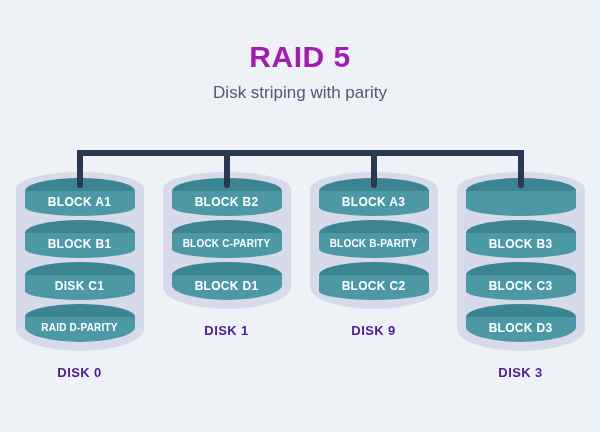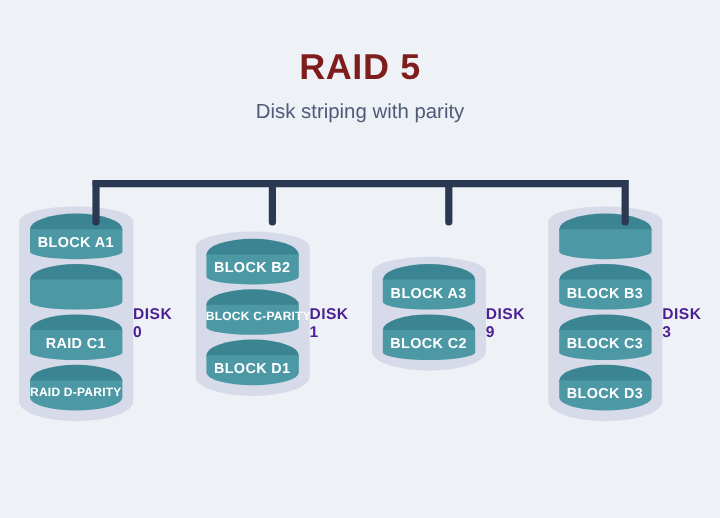--- a/index.html
+++ b/index.html
@@ -10,21 +10,21 @@
   .stage {
     position:relative;
     width:600px; height:432px;
     background:#eef1f6;
     overflow:hidden;
   }
   
   .hdr { position:absolute; top:40px; left:0; right:0; text-align:center; }
   .title {
     font-size:30px; font-weight:bold; letter-spacing:0.5px;
-    color:#7f1d1d; margin:0;
+    color:#a21caf; margin:0;
   }
   .subtitle {
     font-size:17px; color:#4f5b78; margin:9px 0 0 0; font-weight:normal;
   }
   
   .bus-h {
     position:absolute; top:150px; left:77px; width:446px; height:6px;
     background:#2b3851; border-radius:4px; z-index:3;
   }
   .bus-v {
@@ -34,21 +34,21 @@
   .bus-v.v0 { left:77px; }
   .bus-v.v1 { left:224px; }
   .bus-v.v2 { left:371px; }
   .bus-v.v3 { left:518px; }
   
   .disks {
     position:absolute; top:172px; left:0; right:0;
     display:flex; justify-content:center; gap:19px;
     z-index:2;
   }
-  .disk-col { width:128px; display:flex; flex-direction:row; align-items:center; }
+  .disk-col { width:128px; display:flex; flex-direction:column; align-items:center; }
   .disk-outline {
     box-sizing:border-box;
     width:128px;
     padding:6px 9px 9px 9px;
     background:#d7dbe9;
     border-radius:64px 64px 64px 64px / 17px 17px 22px 22px;
   }
   .block { position:relative; height:38px; }
   .block + .block { margin-top:4px; }
   .block-top {
@@ -97,25 +97,26 @@
     <div class="disk-col">
       <div class="disk-outline">
         <div class="block">
           <span class="block-top"></span>
           <span class="block-body"></span>
           <span class="block-label">BLOCK A1</span>
         </div>
         <div class="block">
           <span class="block-top"></span>
           <span class="block-body"></span>
+          <span class="block-label">BLOCK B1</span>
         </div>
         <div class="block">
           <span class="block-top"></span>
           <span class="block-body"></span>
-          <span class="block-label">RAID C1</span>
+          <span class="block-label">DISK C1</span>
         </div>
         <div class="block parity last">
           <span class="block-top"></span>
           <span class="block-body"></span>
           <span class="block-label">RAID D-PARITY</span>
         </div>
       </div>
       <div class="disk-name">DISK 0</div>
     </div>
 
@@ -139,20 +140,25 @@
       </div>
       <div class="disk-name">DISK 1</div>
     </div>
 
     <div class="disk-col">
       <div class="disk-outline">
         <div class="block">
           <span class="block-top"></span>
           <span class="block-body"></span>
           <span class="block-label">BLOCK A3</span>
+        </div>
+        <div class="block parity">
+          <span class="block-top"></span>
+          <span class="block-body"></span>
+          <span class="block-label">BLOCK B-PARITY</span>
         </div>
         <div class="block">
           <span class="block-top"></span>
           <span class="block-body"></span>
           <span class="block-label">BLOCK C2</span>
         </div>
       </div>
       <div class="disk-name">DISK 9</div>
     </div>
 

